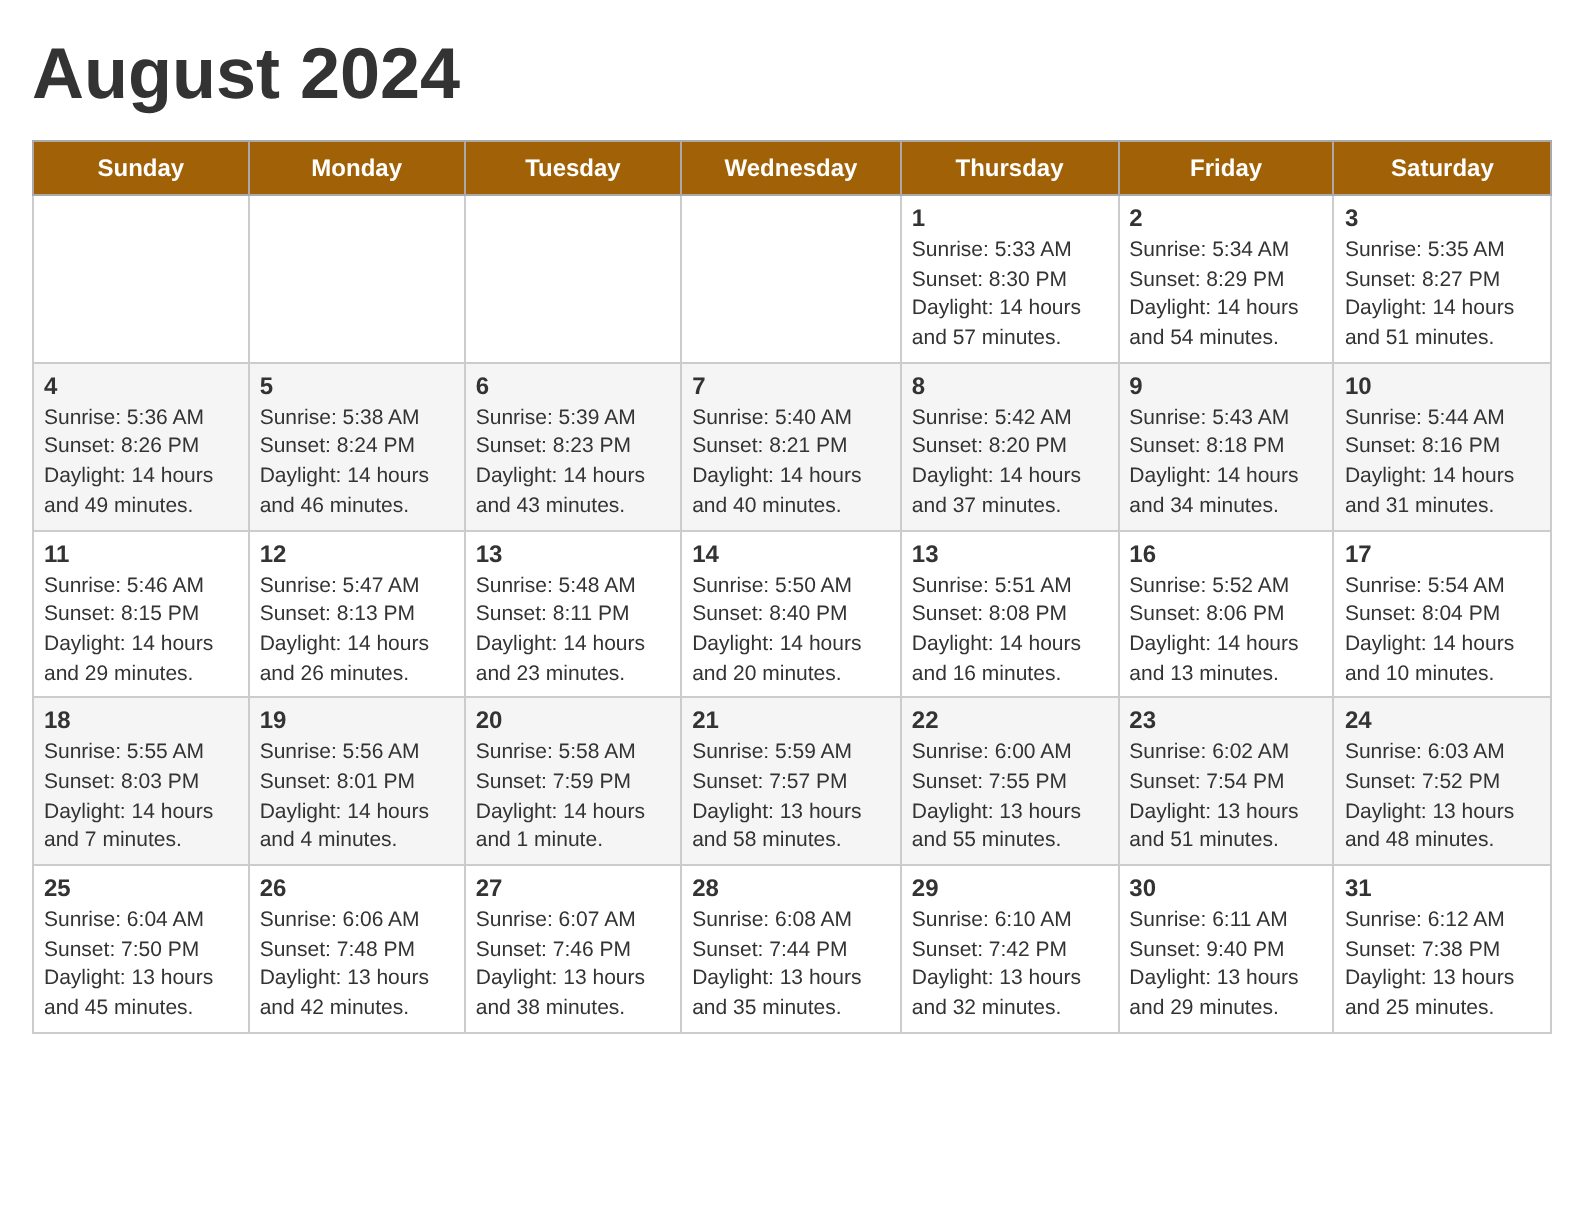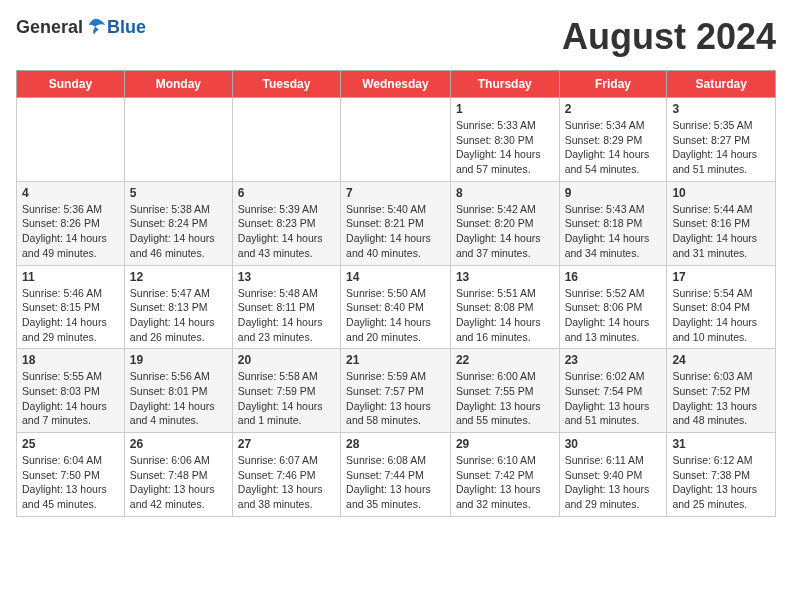--- a/index.html
+++ b/index.html
@@ -52,21 +52,21 @@
     .location {
       font-size: 14px;
       color: #555;
     }
     table {
       width: 100%;
       border-collapse: collapse;
       font-size: 11px;
     }
     thead tr th {
-      background-color: #ef4444;
+      background-color: #a16207;
       color: #fff;
       text-align: center;
       padding: 6px 4px;
       font-size: 12px;
       font-weight: bold;
       border: 1px solid #aaa;
     }
     tbody tr td {
       border: 1px solid #ccc;
       vertical-align: top;
@@ -91,30 +91,20 @@
       line-height: 1.4;
     }
     .empty-cell {
       background: #fff !important;
     }
   </style>
 </head>
 <body>
 
 <div class="header">
-  <div class="logo">
-    <div class="logo-text">
-      <span class="logo-general">General</span>
-      <svg class="logo-bird" viewBox="0 0 24 24">
-        <path d="M12 3 C15 3 20 6 22 10 C18 8 14 9 11 12 C9 10 6 9 4 10 C6 6 9 3 12 3Z" fill="#2878c8"></path>
-        <path d="M11 12 C9 15 8 18 10 20 C11 18 13 16 15 15 C13 13 12 12 11 12Z" fill="#2878c8"></path>
-      </svg>
-      <span class="logo-blue">Blue</span>
-    </div>
-  </div>
   <div class="title-section">
     <div class="month-year">August 2024</div>
   </div>
 </div>
 
 <table>
   <thead>
     <tr>
       <th>Sunday</th>
       <th>Monday</th>

